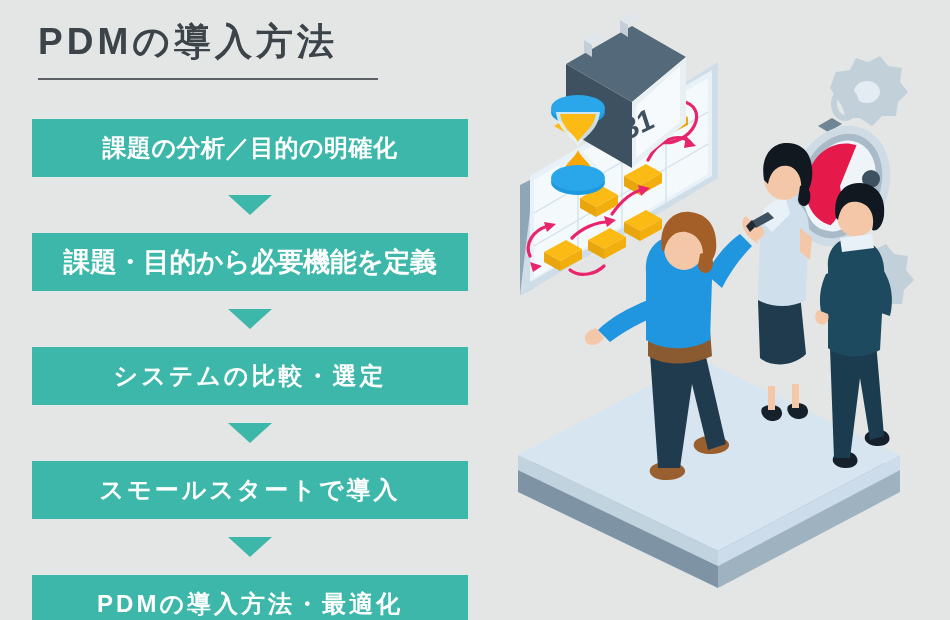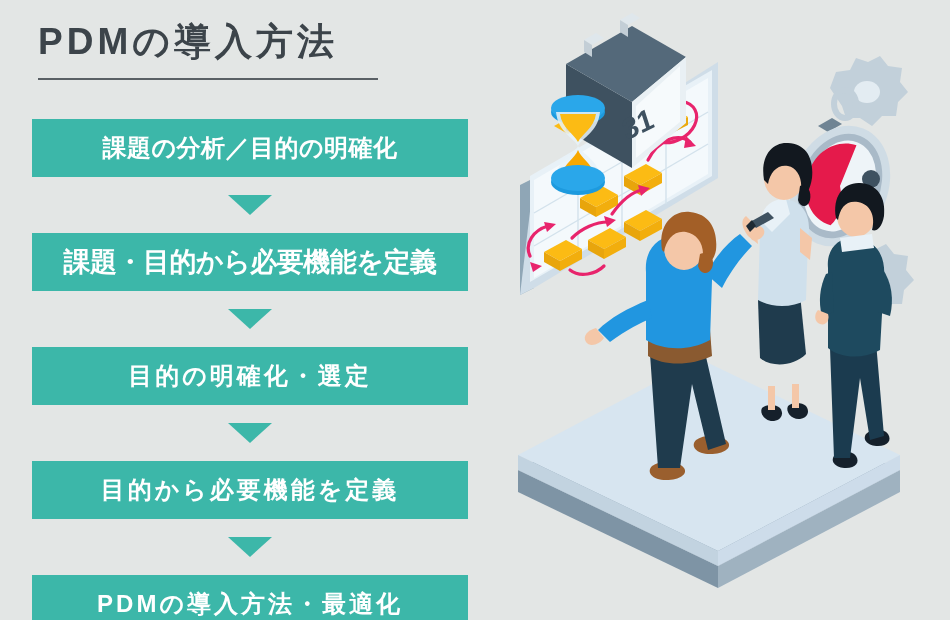--- a/index.html
+++ b/index.html
@@ -82,30 +82,30 @@
         <div class="step-box">
           <span class="step-label tight">課題・目的から必要機能を定義</span>
         </div>
       </div>
       <div class="arrow-wrap">
         <div class="arrow-down"></div>
       </div>
 
       <div class="step-row">
         <div class="step-box">
-          <span class="step-label wide">目的の明確化・選定</span>
-        </div>
-      </div>
-      <div class="arrow-wrap">
-        <div class="arrow-down"></div>
-      </div>
-
-      <div class="step-row">
-        <div class="step-box">
-          <span class="step-label wide">目的から必要機能を定義</span>
+          <span class="step-label wide">システムの比較・選定</span>
+        </div>
+      </div>
+      <div class="arrow-wrap">
+        <div class="arrow-down"></div>
+      </div>
+
+      <div class="step-row">
+        <div class="step-box">
+          <span class="step-label wide">スモールスタートで導入</span>
         </div>
       </div>
       <div class="arrow-wrap">
         <div class="arrow-down"></div>
       </div>
 
       <div class="step-row">
         <div class="step-box">
           <span class="step-label wide">PDMの導入方法・最適化</span>
         </div>

